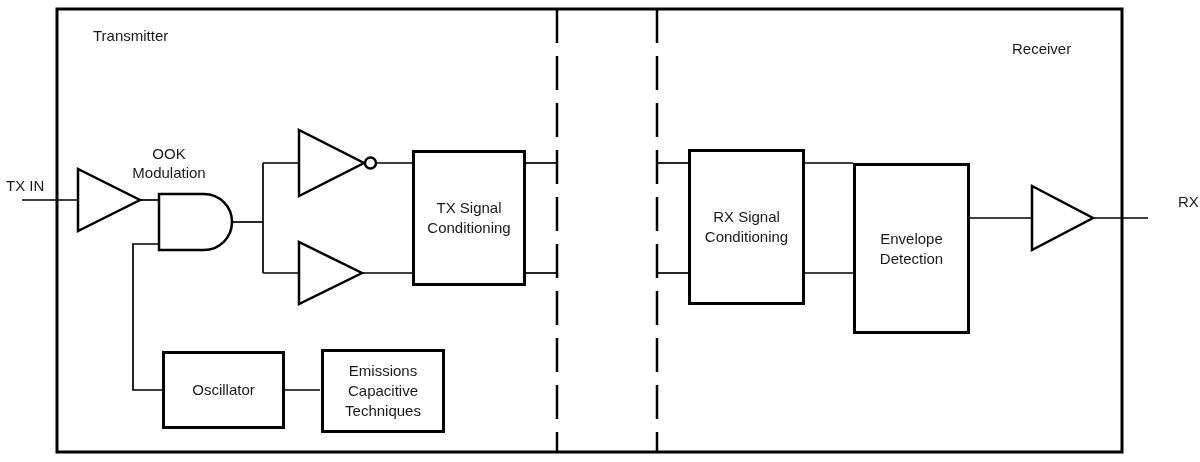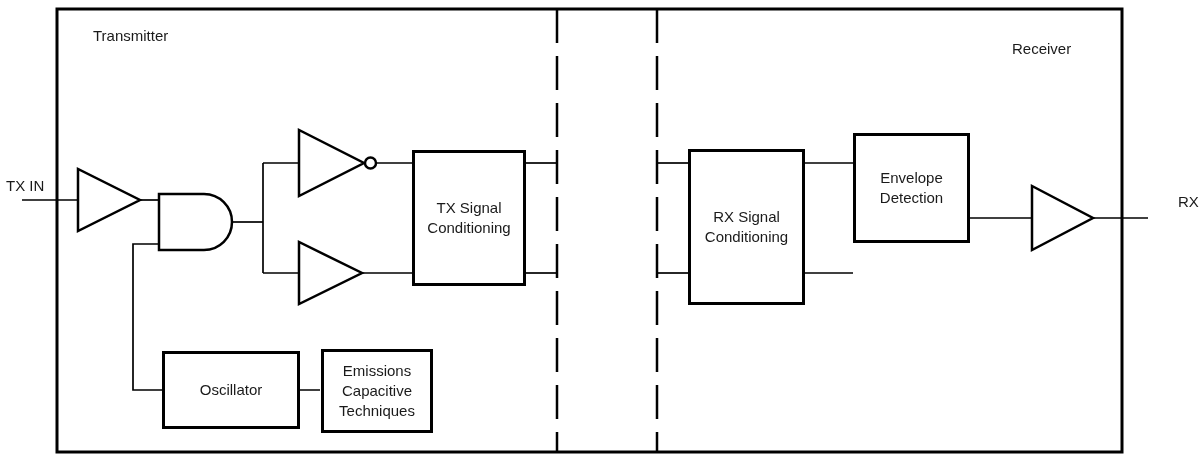--- a/index.html
+++ b/index.html
@@ -94,42 +94,46 @@
     </div>
   </div>
 
   <div class="block" style="left:688px;top:149px;width:117px;height:156px">
     <div class="block-label">
       <div>RX Signal</div>
       <div>Conditioning</div>
     </div>
   </div>
 
-  <div class="block" style="left:853px;top:133px;width:117px;height:110px">
+  <div class="block" style="left:853px;top:163px;width:117px;height:171px">
     <div class="block-label">
       <div>Envelope</div>
       <div>Detection</div>
     </div>
   </div>
 
-  <div class="block" style="left:162px;top:351px;width:138px;height:78px">
+  <div class="block" style="left:162px;top:351px;width:123px;height:78px">
     <div class="block-label">Oscillator</div>
   </div>
 
-  <div class="block" style="left:321px;top:349px;width:112px;height:84px">
+  <div class="block" style="left:321px;top:349px;width:124px;height:84px">
     <div class="block-label">
       <div>Emissions</div>
       <div>Capacitive</div>
       <div>Techniques</div>
     </div>
   </div>
 
   <div class="txt" style="left:93px;top:26px">Transmitter</div>
 
   <div class="txt" style="left:1012px;top:39px">Receiver</div>
 
   <div class="txt" style="left:6px;top:176px">TX IN</div>
 
   <div class="txt" style="left:1178px;top:192px">RX OUT</div>
 
+  <div class="txt center ook" style="left:119px;top:144px;width:100px">
+    <div>OOK</div>
+    <div>Modulation</div>
+  </div>
 
 
 </div>
 
 </body></html>

